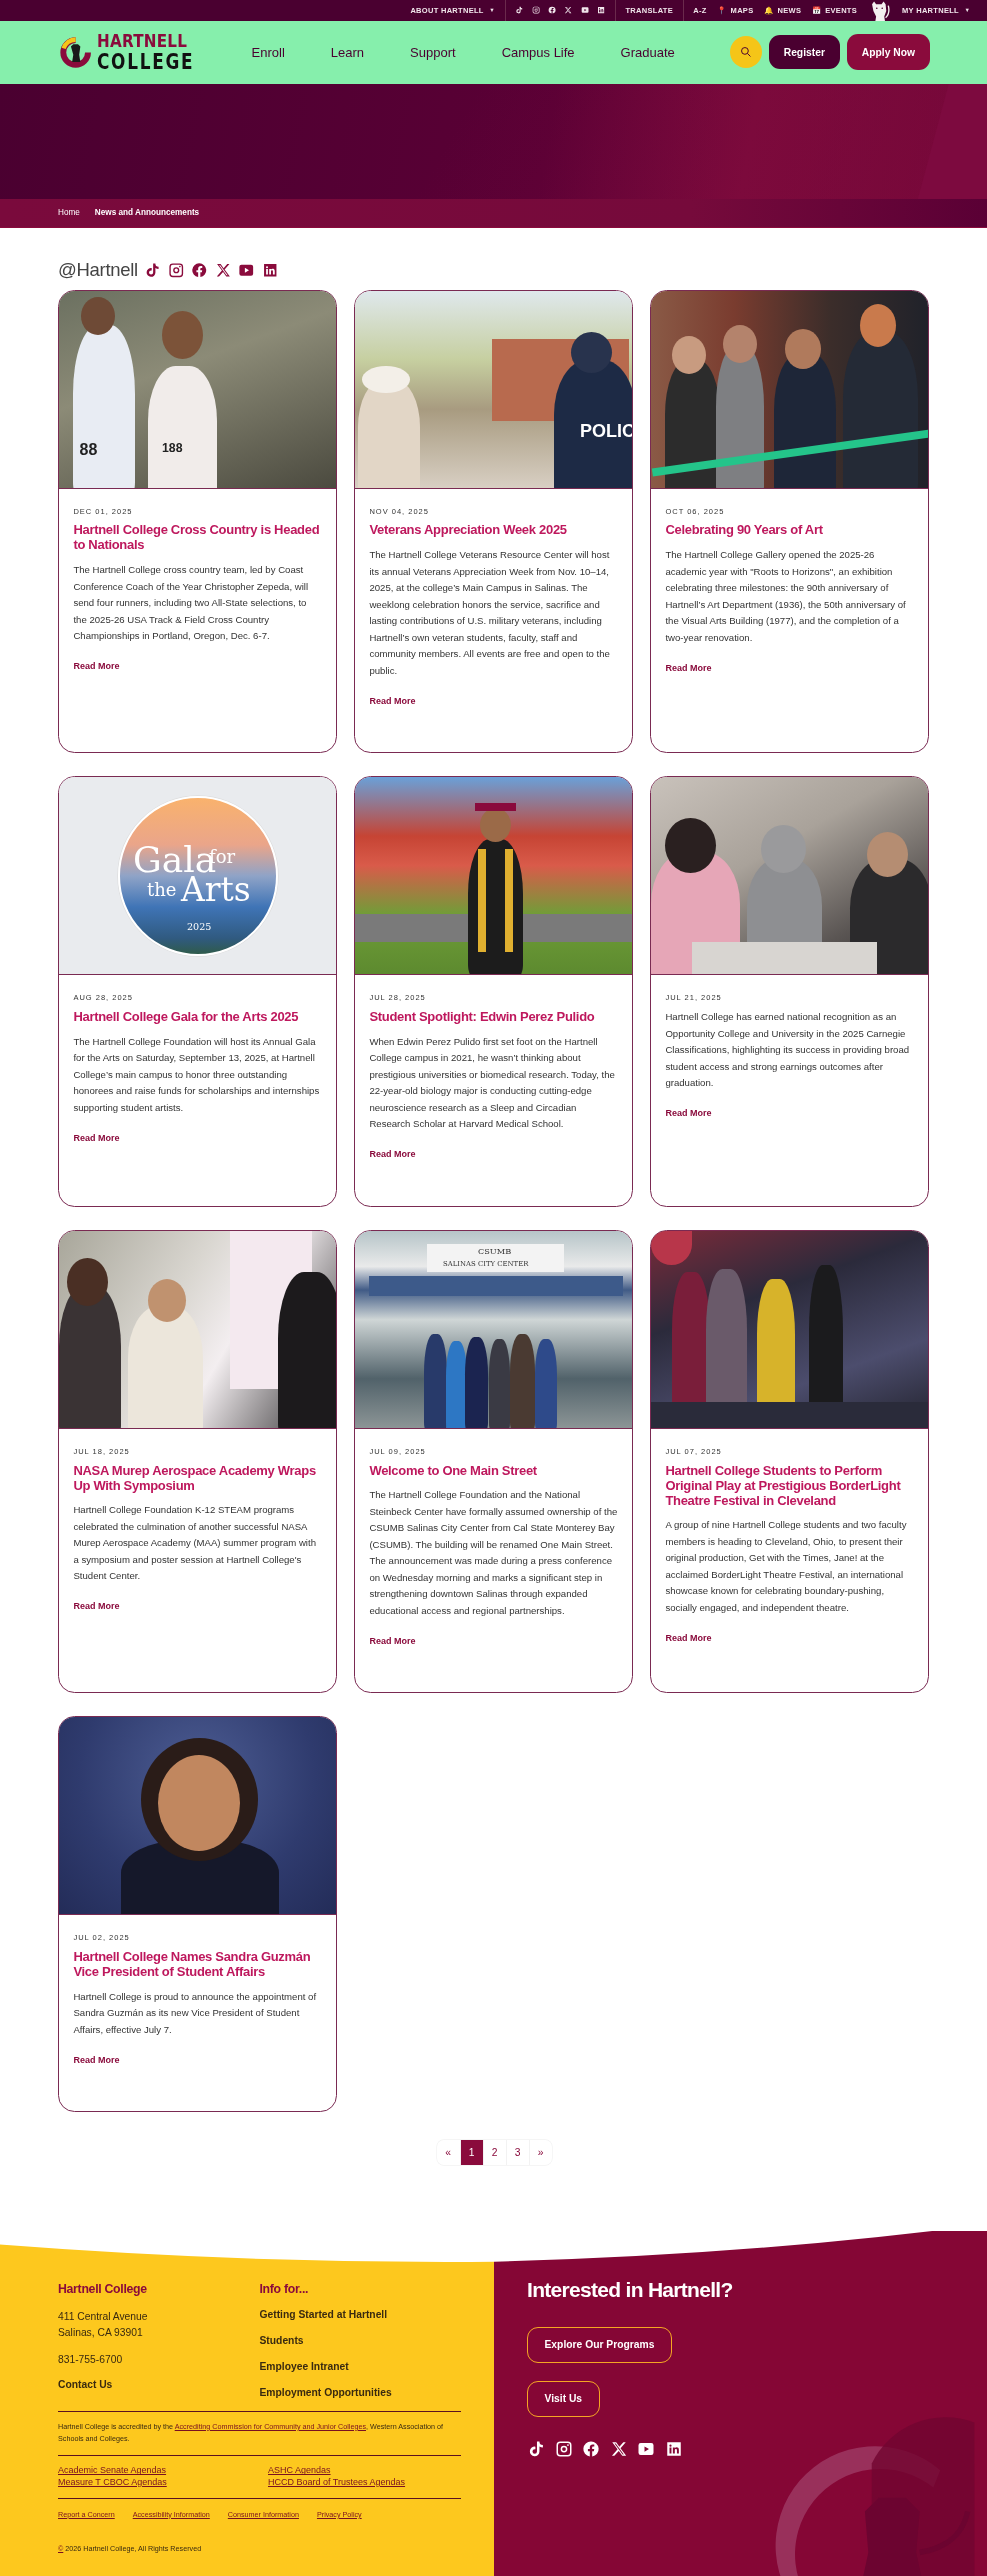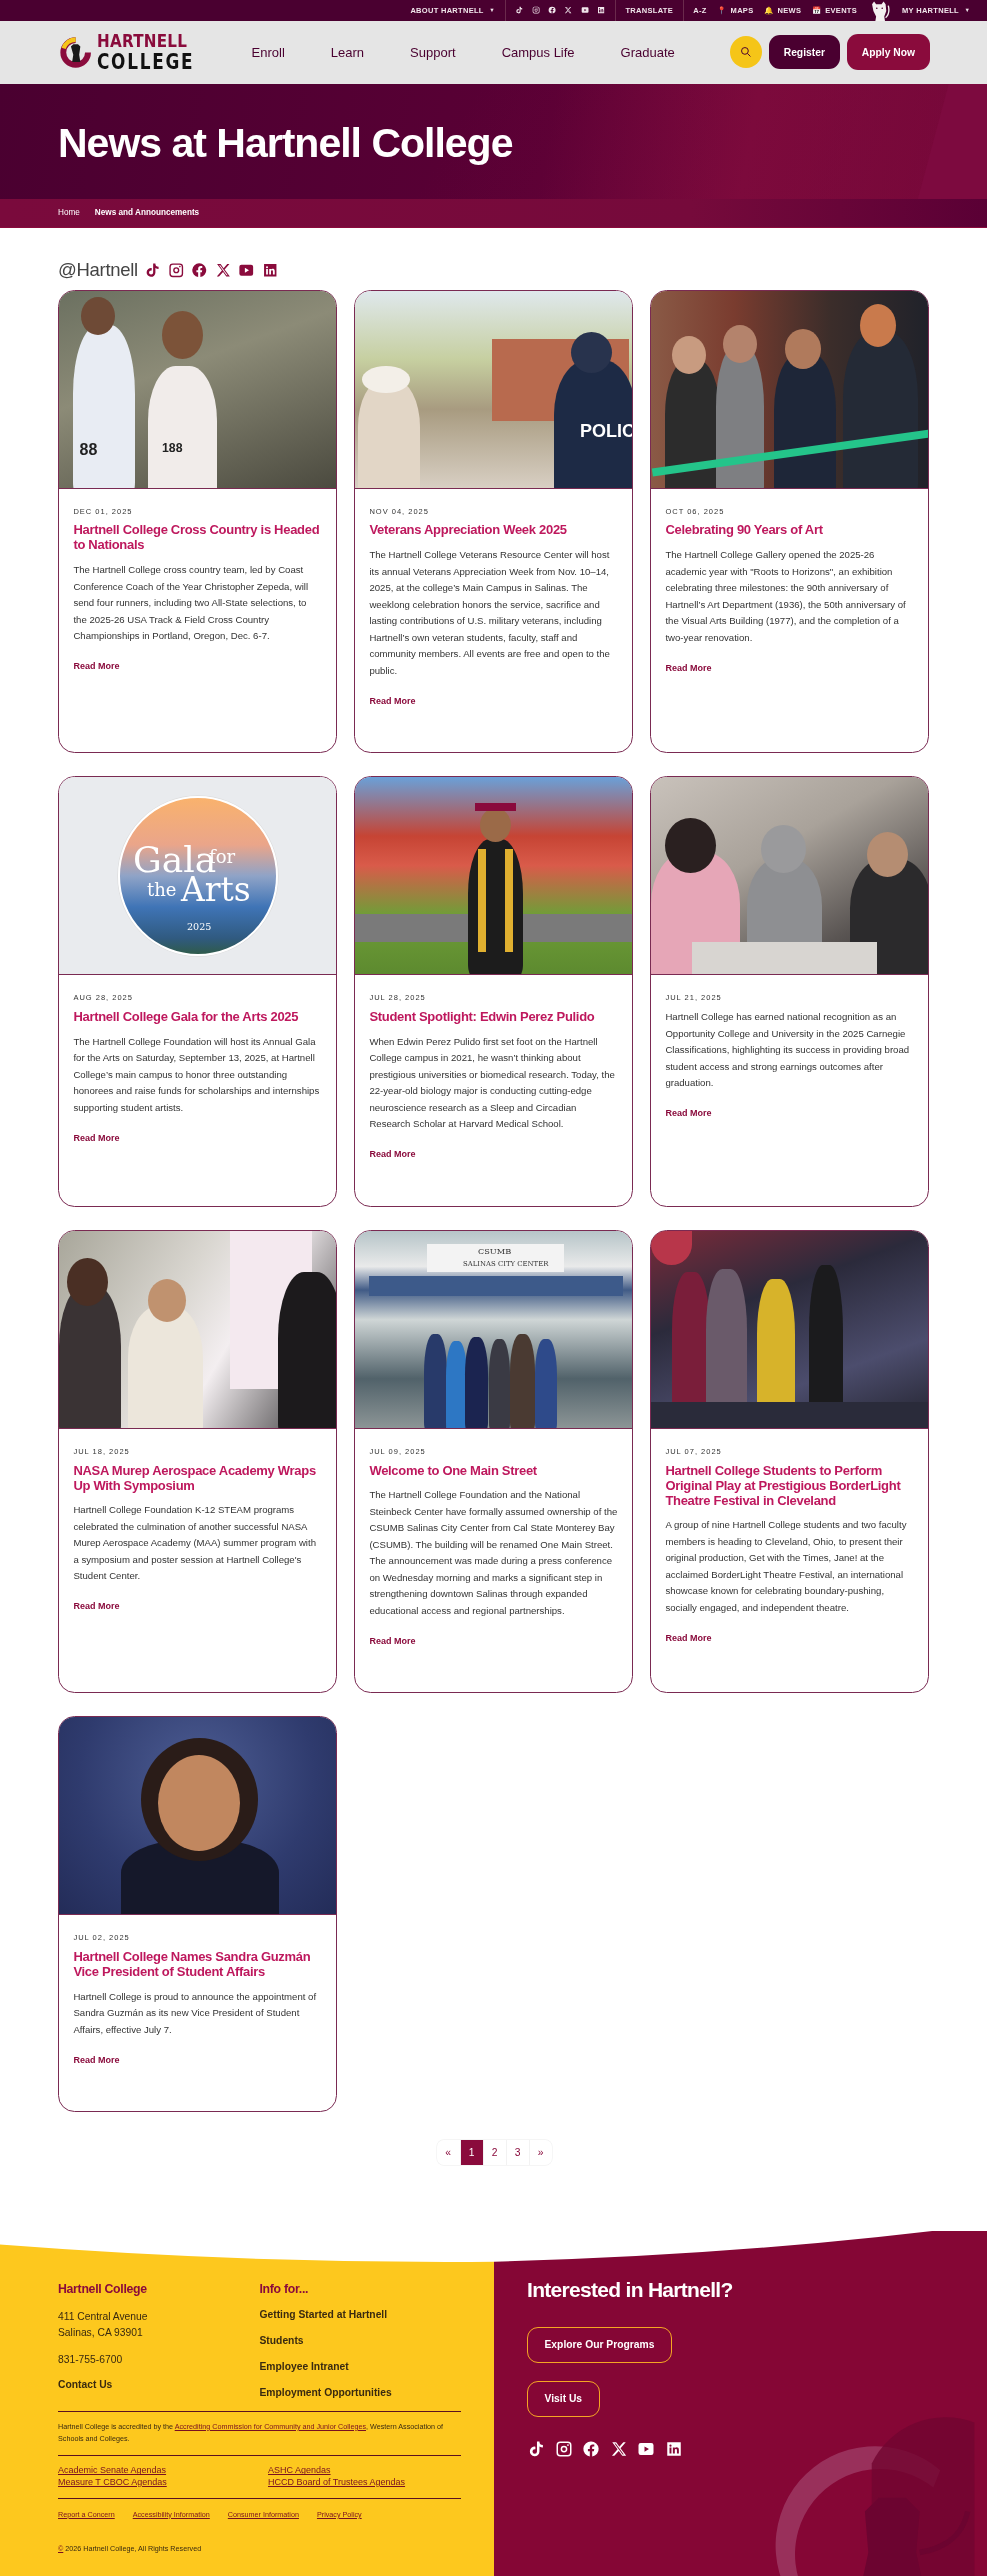--- a/index.html
+++ b/index.html
@@ -21,21 +21,21 @@
   .util-social svg { width: 8.2px; height: 8.2px; fill: #f1e6ec; }
   .util-pin { color: #f5c518; font-size: 7.5px; }
   .mascot {
     width: 23px; height: 25px; margin-top: 4.1px; position: relative;
   }
   .mascot svg { width: 23px; height: 26px; }
   .caret { font-size: 5.5px; margin-left: 2.1px; }
 
   
   .main-nav {
-    height: 63px; background: #e5e5e5; display: flex; align-items: center;
+    height: 63px; background: #86efac; display: flex; align-items: center;
     padding: 0 58px 0 58px; position: relative; justify-content: space-between;
   }
   .logo { display: flex; align-items: center; gap: 4.1px; width: 158px; cursor: pointer; }
   .logo-mark { width: 41px; height: 41px; }
   .logo-text { display: flex; flex-direction: column; line-height: 1; }
   .logo-line1 { color: #8a0b3c; font-size: 18.5px; font-weight: bold; letter-spacing: 0.3px; font-family: "DejaVu Sans", sans-serif; transform: scaleX(0.82); transform-origin: left; }
   .logo-line2 { color: #111; font-size: 20.6px; font-weight: bold; letter-spacing: 2.1px; font-family: "DejaVu Sans", sans-serif; transform: scaleX(0.82); transform-origin: left; margin-top: 1.4px; }
   .nav-links { display: flex; gap: 0; margin-left: 27.4px; }
   .nav-link { font-size: 13px; color: #4a0030; padding: 0 23px; cursor: pointer; }
   .nav-link:first-child { padding-left: 8.2px; }
@@ -270,21 +270,20 @@
         </svg>
     </div>
     <a class="btn-register">Register</a>
     <a class="btn-apply">Apply Now</a>
   </div>
 </div>
 
 <section class="hero">
   <div class="hero-shape"></div>
   <div class="hero-shape2"></div>
-  <h1 class="hero-title">News at Hartnell College</h1>
   <div class="breadcrumb-band">
     <a class="crumb">Home</a>
     <span class="crumb current">News and Announcements</span>
   </div>
 </section>
 
 <div class="social-row">
   <span class="handle">@Hartnell</span>
   <span class="social-icon">
       <svg viewBox="0 0 24 24" width="16.5" height="16.5">
@@ -447,21 +446,21 @@
       <p class="card-text">Hartnell College Foundation K-12 STEAM programs celebrated the culmination of another successful NASA Murep Aerospace Academy (MAA) summer program with a symposium and poster session at Hartnell College's Student Center.</p>
       <a class="card-link">Read More</a>
     </div>
   </article>
 
   <article class="card">
     <div class="card-img">
       <div class="ph ph-csumb"></div>
       <div style="position:absolute;left:72px;top:13.7px;width:137px;height:27.4px;background:#f3f3f3;"></div>
       <div class="img-label" style="left:123px;top:15px;color:#333;font-family:'DejaVu Serif',serif;font-weight:normal;font-size:8.2px;">CSUMB</div>
-      <div class="img-label" style="left:108px;top:29px;color:#333;font-family:'DejaVu Serif',serif;font-weight:normal;font-size:6.9px;">SALINAS CITY CENTER</div>
+      <div class="img-label" style="left:88px;top:29px;color:#333;font-family:'DejaVu Serif',serif;font-weight:normal;font-size:6.9px;">SALINAS CITY CENTER</div>
       <div style="position:absolute;left:13.7px;top:45px;width:254px;height:20.6px;background:#3d5a8a;"></div>
       <div class="figure" style="left:69px;top:103px;width:23px;height:96px;background:#283a6a;"></div>
       <div class="figure" style="left:91px;top:110px;width:20.6px;height:89px;background:#2d77c4;"></div>
       <div class="figure" style="left:110px;top:106px;width:23px;height:93px;background:#1b2450;"></div>
       <div class="figure" style="left:134px;top:108px;width:20.6px;height:91px;background:#3a3a44;"></div>
       <div class="figure" style="left:155px;top:103px;width:25px;height:96px;background:#4a3a32;"></div>
       <div class="figure" style="left:180px;top:108px;width:22px;height:91px;background:#2e4a8a;"></div>
     </div>
     <div class="card-body">
       <div class="card-date">JUL 09, 2025</div>

